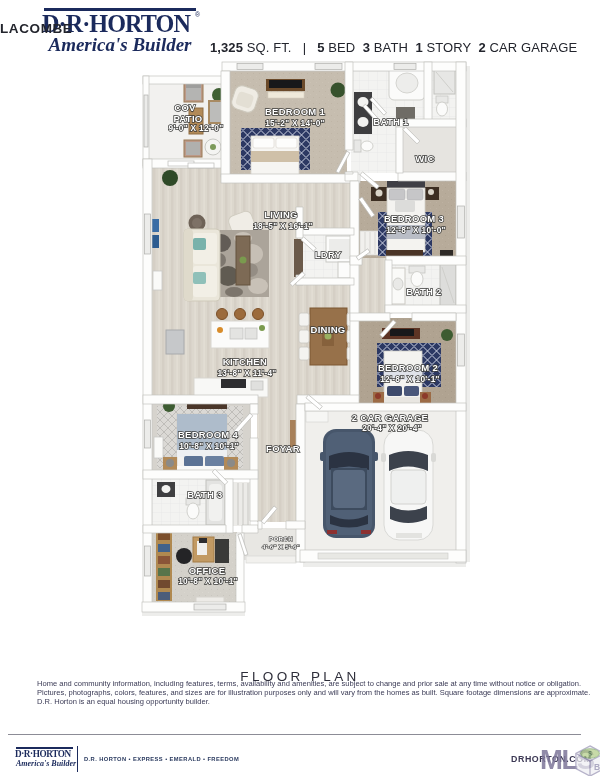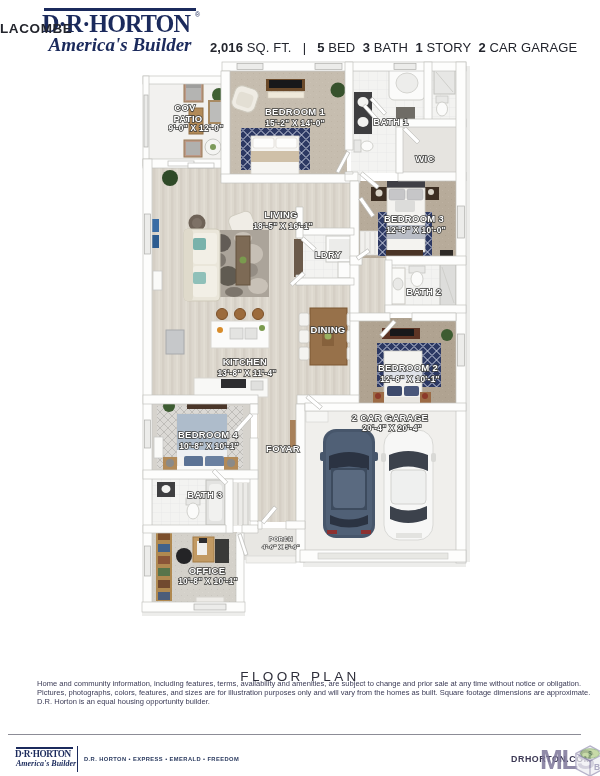--- a/index.html
+++ b/index.html
@@ -29,21 +29,21 @@
 <div class="abs" id="logo-line"></div>
 
 <div class="abs" id="logo-text">D·R·HORTON</div>
 
 <div class="abs" id="logo-reg">®</div>
 
 <div class="abs" id="logo-script">America's Builder</div>
 
 <div class="abs" id="lacombe">LACOMBE</div>
 
-<div class="abs" id="stats"><b>2,016</b> SQ. FT. &nbsp;&nbsp;|&nbsp;&nbsp; <b>5</b> BED &nbsp;<b>3</b> BATH &nbsp;<b>1</b> STORY &nbsp;<b>2</b> CAR GARAGE</div>
+<div class="abs" id="stats"><b>1,325</b> SQ. FT. &nbsp;&nbsp;|&nbsp;&nbsp; <b>5</b> BED &nbsp;<b>3</b> BATH &nbsp;<b>1</b> STORY &nbsp;<b>2</b> CAR GARAGE</div>
 
 <svg class="abs" id="plan" style="left:0;top:0" width="600" height="776" viewBox="0 0 600 776">
 <defs>
 <pattern id="wood" width="9" height="60" patternUnits="userSpaceOnUse">
 <rect width="9" height="60" fill="#dcd7cd"></rect>
 <rect x="0" width="2.4" height="60" fill="#d5cfc5"></rect>
 <rect x="5.4" width="1.4" height="60" fill="#e4dfd5"></rect>
 </pattern>
 <pattern id="tile" width="9" height="9" patternUnits="userSpaceOnUse">
 <rect width="9" height="9" fill="#f3f3f1"></rect>

